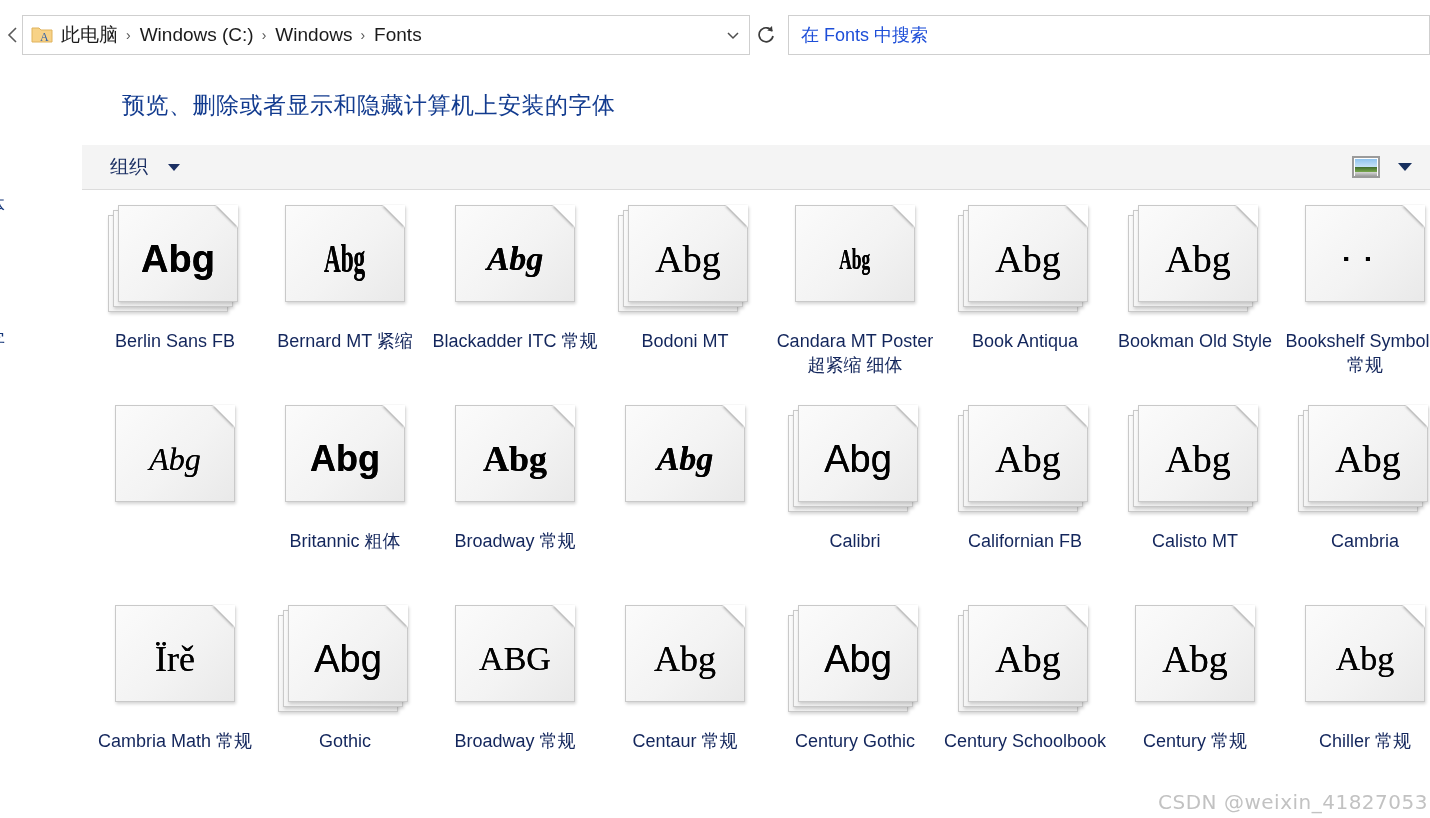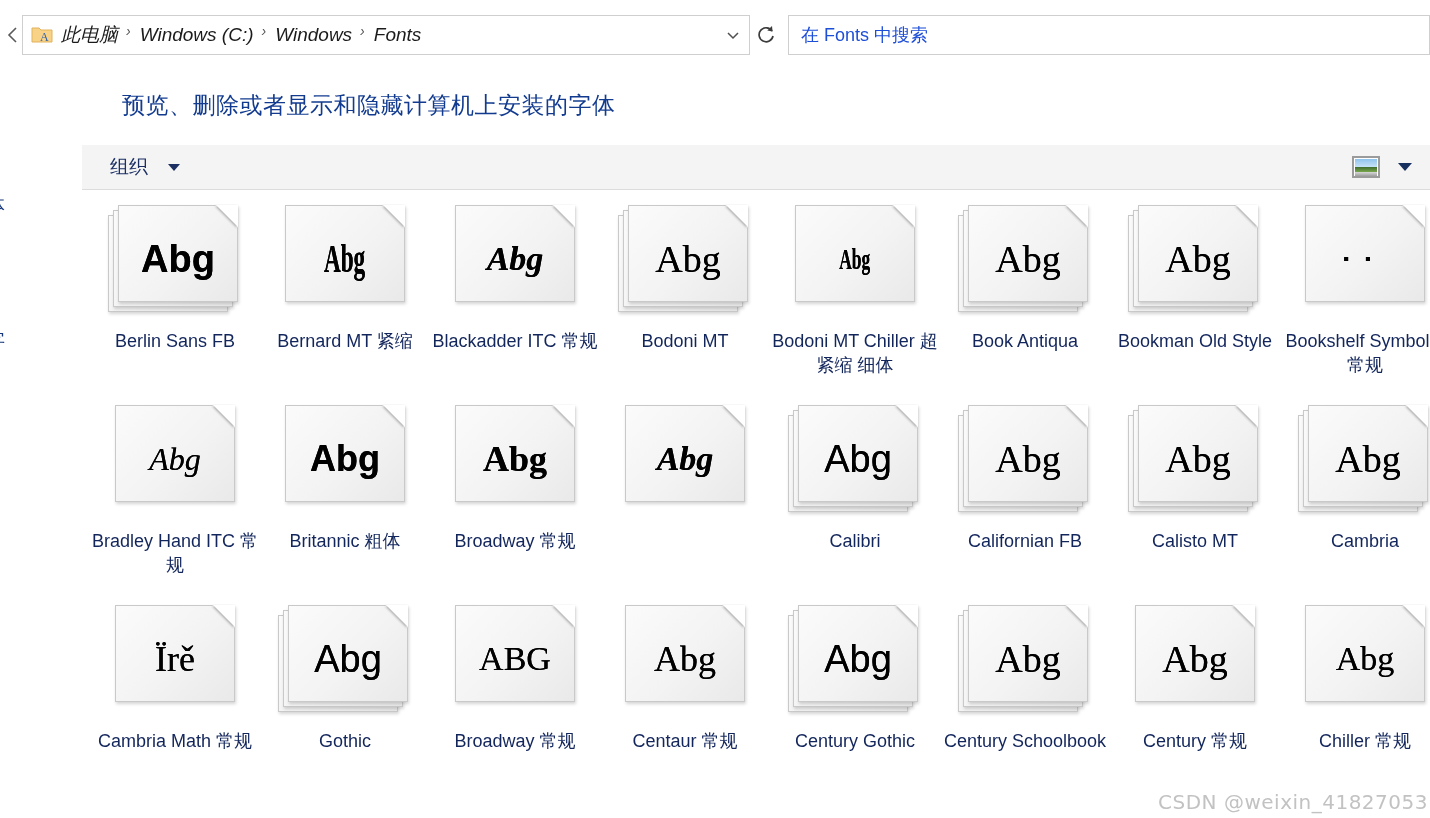--- a/index.html
+++ b/index.html
@@ -23,21 +23,21 @@
     color:#4a4a4a; font-size: 19px; line-height:1;
   }
   .addressbar {
     flex: 0 0 728px; height: 40px;
     border: 1px solid #cfcfcf; background:#fff;
     display:flex; align-items:center; padding: 0 4px 0 8px;
   }
   .addr-folder {
     width: 22px; height: 20px; position: relative; margin-right: 6px; flex:none;
   }
-  .crumbs { display:flex; align-items:flex-start; flex:1; min-width:0; overflow:hidden;font-style:italic; }
+  .crumbs { display:flex; align-items:center; flex:1; min-width:0; overflow:hidden; }
   .crumb {
     font-size: 19px; color: #1b1b1b; white-space: nowrap;
     padding: 1px 2px; line-height: 1.1;
   }
   .crumb-sep {
     color:#555; font-size: 14px; margin: 0 7px 0 6px; line-height:1;
   }
   .addr-chevron {
     width: 24px; text-align:center; color:#4f4f4f; font-size: 14px; flex:none;
   }
@@ -279,21 +279,21 @@
           </div>
           <div class="caption">Bodoni MT</div>
         </div>
         <div class="tile">
           <div class="thumb-wrap">
             <div class="sheet single front"></div>
             <div class="glyph single">
               <span class="f-serif" style="font-size: 30px; font-weight: 700; transform: scaleX(0.58);">Abg</span>
             </div>
           </div>
-          <div class="caption">Bodoni MT Chiller 超紧缩 细体</div>
+          <div class="caption">Candara MT Poster 超紧缩 细体</div>
         </div>
         <div class="tile">
           <div class="thumb-wrap">
             <div class="sheet s3"></div>
             <div class="sheet s2"></div>
             <div class="sheet s1 front"></div>
             <div class="glyph ">
               <span class="f-serif" style="font-size: 38px; font-weight: 400;">Abg</span>
             </div>
           </div>
@@ -319,21 +319,20 @@
           </div>
           <div class="caption">Bookshelf Symbol 7 常规</div>
         </div>
         <div class="tile">
           <div class="thumb-wrap">
             <div class="sheet single front"></div>
             <div class="glyph single">
               <span class="f-serif" style="font-size: 32px; font-weight: 400; font-style: italic;">Abg</span>
             </div>
           </div>
-          <div class="caption">Bradley Hand ITC 常规</div>
         </div>
         <div class="tile">
           <div class="thumb-wrap">
             <div class="sheet single front"></div>
             <div class="glyph single">
               <span class="f-sans" style="font-size: 36px; font-weight: 700;">Abg</span>
             </div>
           </div>
           <div class="caption">Britannic 粗体</div>
         </div>

